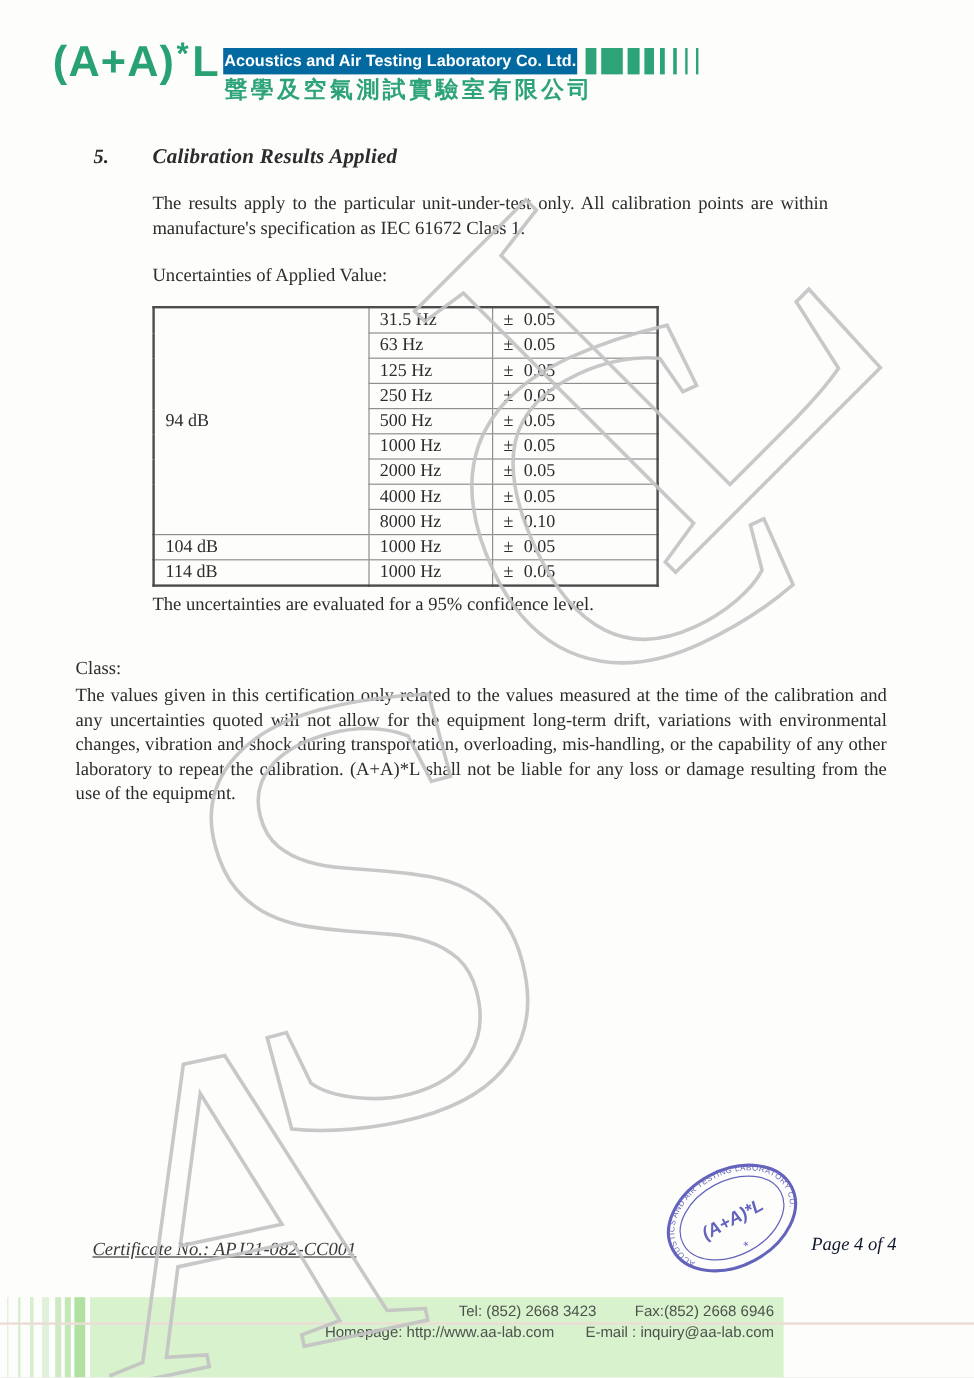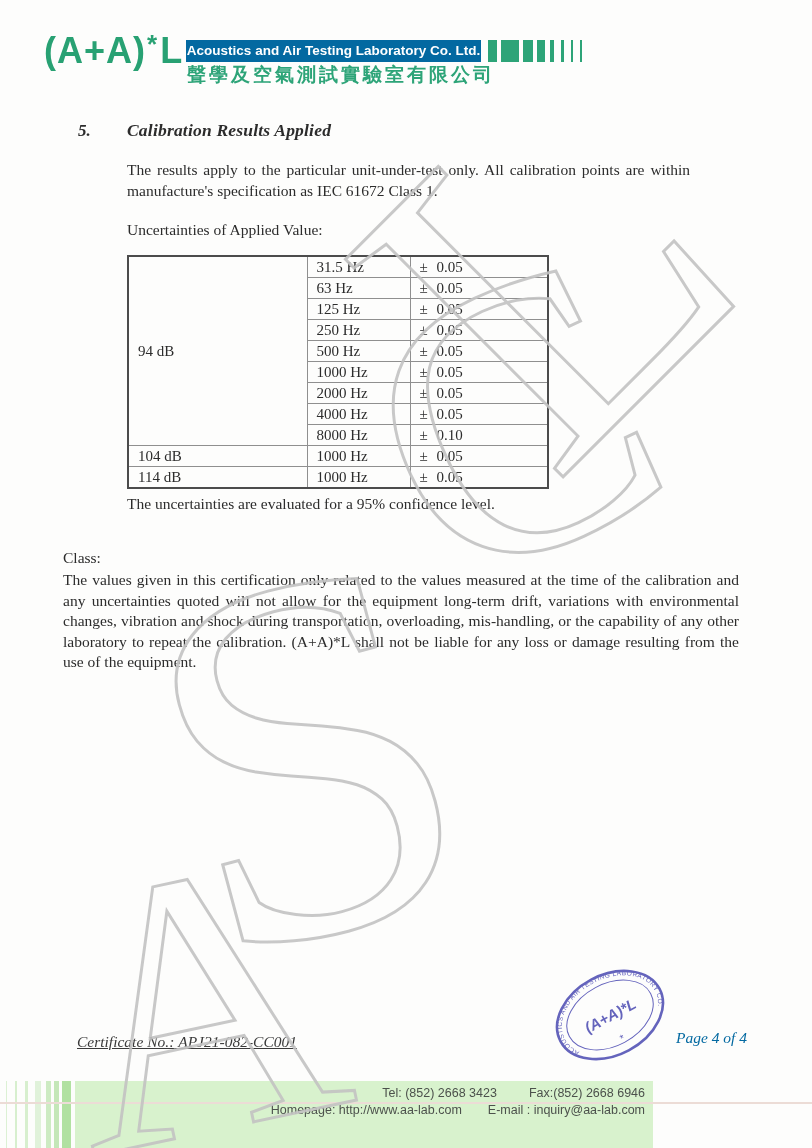--- a/index.html
+++ b/index.html
@@ -32,21 +32,21 @@
                vertical-align:middle;line-height:18px;}
   td.level-cell{vertical-align:top;padding-top:1px;border-right:1px solid #6f6f6f;}
   td.val{word-spacing:5px;}
 
   .conf{position:absolute;left:127px;top:495px;font-size:15.5px;margin:0;}
   .note-label{position:absolute;left:63px;top:549px;font-size:15.5px;margin:0;}
   .note-text{position:absolute;left:63px;top:570px;width:676px;font-size:15.5px;line-height:20.5px;
              text-align:justify;margin:0;}
 
   .cert{position:absolute;left:77px;top:1033px;font-style:italic;font-size:15.5px;color:#3a3a3a;white-space:nowrap;text-decoration:underline;}
-  .pageno{position:absolute;left:676px;top:1029px;font-style:italic;font-size:15.5px;color:#0369a1;}
+  .pageno{position:absolute;left:676px;top:1029px;font-style:italic;font-size:15.5px;color:#0f172a;}
 
   
   svg.watermark{position:absolute;left:0;top:0;z-index:5;pointer-events:none;}
   svg.watermark text{fill:none;stroke:#c3c3c3;stroke-width:3px;
                      font-family:"Liberation Serif","DejaVu Serif",serif;}
   svg.stamp{position:absolute;left:538px;top:951px;z-index:6;pointer-events:none;opacity:.88;}
 
   
   .footer-line{position:absolute;left:0;top:1102px;width:812px;height:2px;background:#ecdcd6;z-index:3;}
   .footer-band{position:absolute;left:75px;top:1081px;width:578px;height:67px;background:#d8f2cd;z-index:1;

